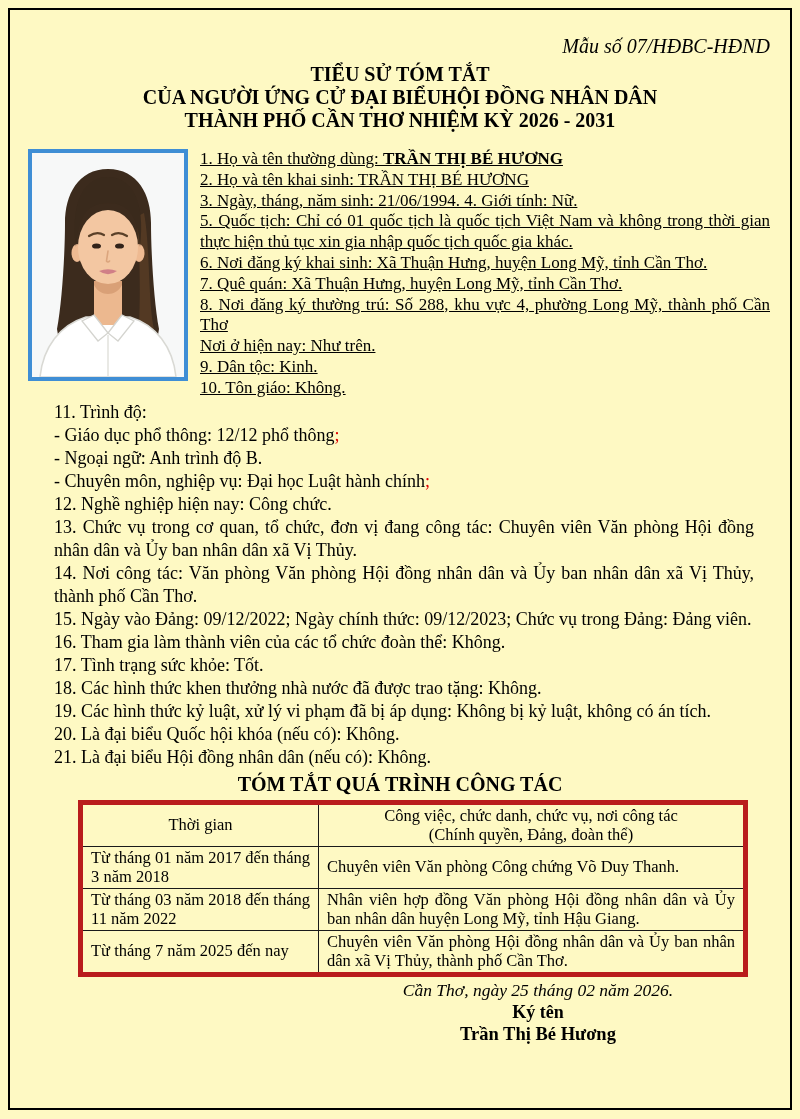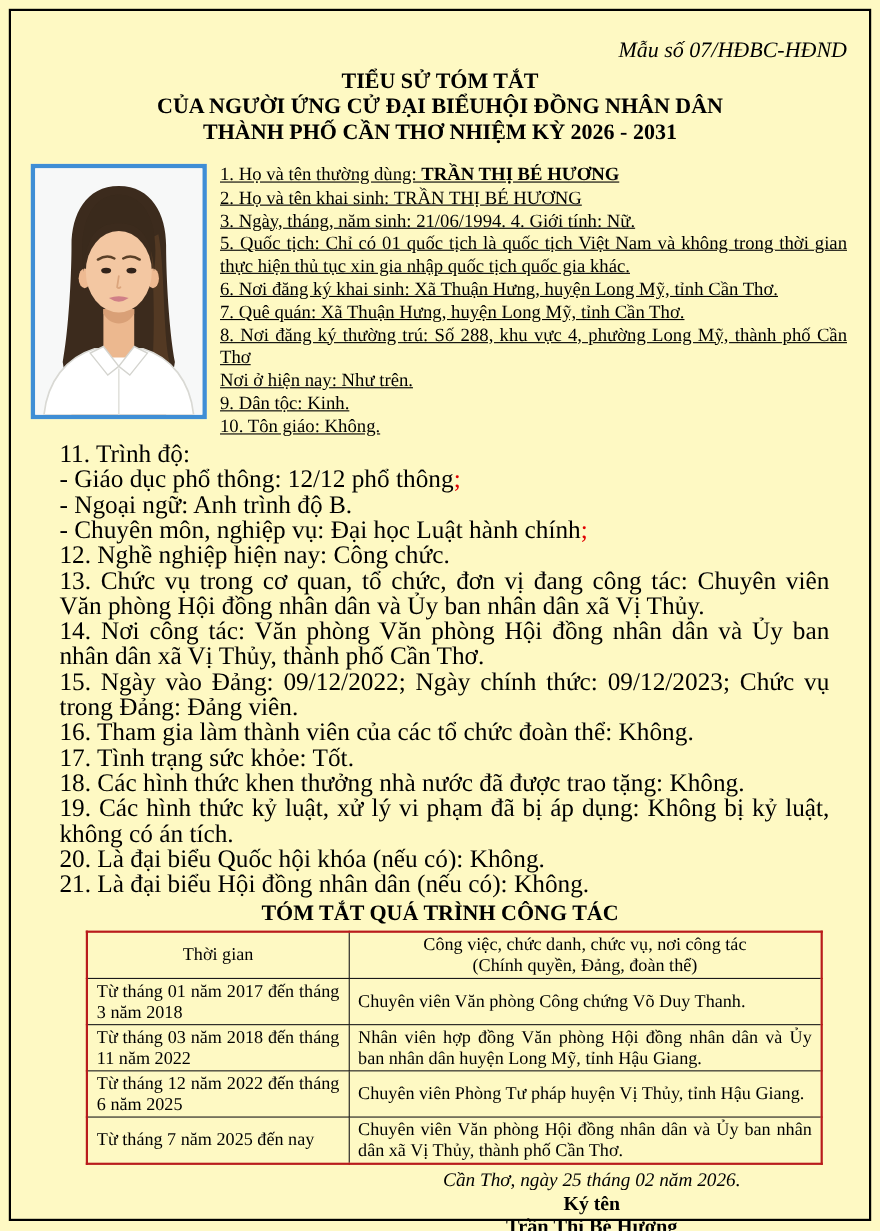--- a/index.html
+++ b/index.html
@@ -56,42 +56,42 @@
     flex: 1 1 auto;
     font-size: 17px;
     line-height: 20.8px;
     text-align: justify;
     text-decoration: underline;
   }
 
   .detail-list {
     margin-top: 2px;
     padding: 0 46px 0 54px;
-    font-size: 23px;
+    font-size: 18px;
     line-height: 23px;
     text-align: justify;
   }
 
   .line { text-align: justify; }
   .b { font-weight: bold; }
   .red { color: #e00000; }
 
   .table-title {
     margin-top: 4px;
     text-align: center;
     font-weight: bold;
     font-size: 20px;
     line-height: 22px;
   }
 
   table.work-history {
     margin: 5px 0 0 78px;
     width: 670px;
     border-collapse: collapse;
-    border: 2px solid #b91c1c;
+    border: 5px solid #b91c1c;
     font-size: 16.5px;
     line-height: 19.5px;
   }
   table.work-history th, table.work-history td {
     border: 1.5px solid #1a1a1a;
     padding: 1px 8px;
     vertical-align: middle;
     font-weight: normal;
   }
   table.work-history th { text-align: center; }
@@ -205,24 +205,20 @@
     <tbody>
         <tr>
           <td class="col-time">Từ tháng 01 năm 2017 đến tháng 3 năm 2018</td>
           <td class="col-desc">Chuyên viên Văn phòng Công chứng Võ Duy Thanh.</td>
         </tr>
         <tr>
           <td class="col-time">Từ tháng 03 năm 2018 đến tháng 11 năm 2022</td>
           <td class="col-desc">Nhân viên hợp đồng Văn phòng Hội đồng nhân dân và Ủy ban nhân dân huyện Long Mỹ, tỉnh Hậu Giang.</td>
         </tr>
         <tr>
-          <td class="col-time">Từ tháng 12 năm 2022 đến tháng 6 năm 2025</td>
-          <td class="col-desc">Chuyên viên Phòng Tư pháp huyện Vị Thủy, tỉnh Hậu Giang.</td>
-        </tr>
-        <tr>
           <td class="col-time">Từ tháng 7 năm 2025 đến nay</td>
           <td class="col-desc">Chuyên viên Văn phòng Hội đồng nhân dân và Ủy ban nhân dân xã Vị Thủy, thành phố Cần Thơ.</td>
         </tr>
       </tbody>
   </table>
 
   <div class="signature-block">
     <div class="sig-date">Cần Thơ, ngày 25 tháng 02 năm 2026.</div>
     <div class="sig-label">Ký tên</div>
     <div class="sig-name">Trần Thị Bé Hương</div>

